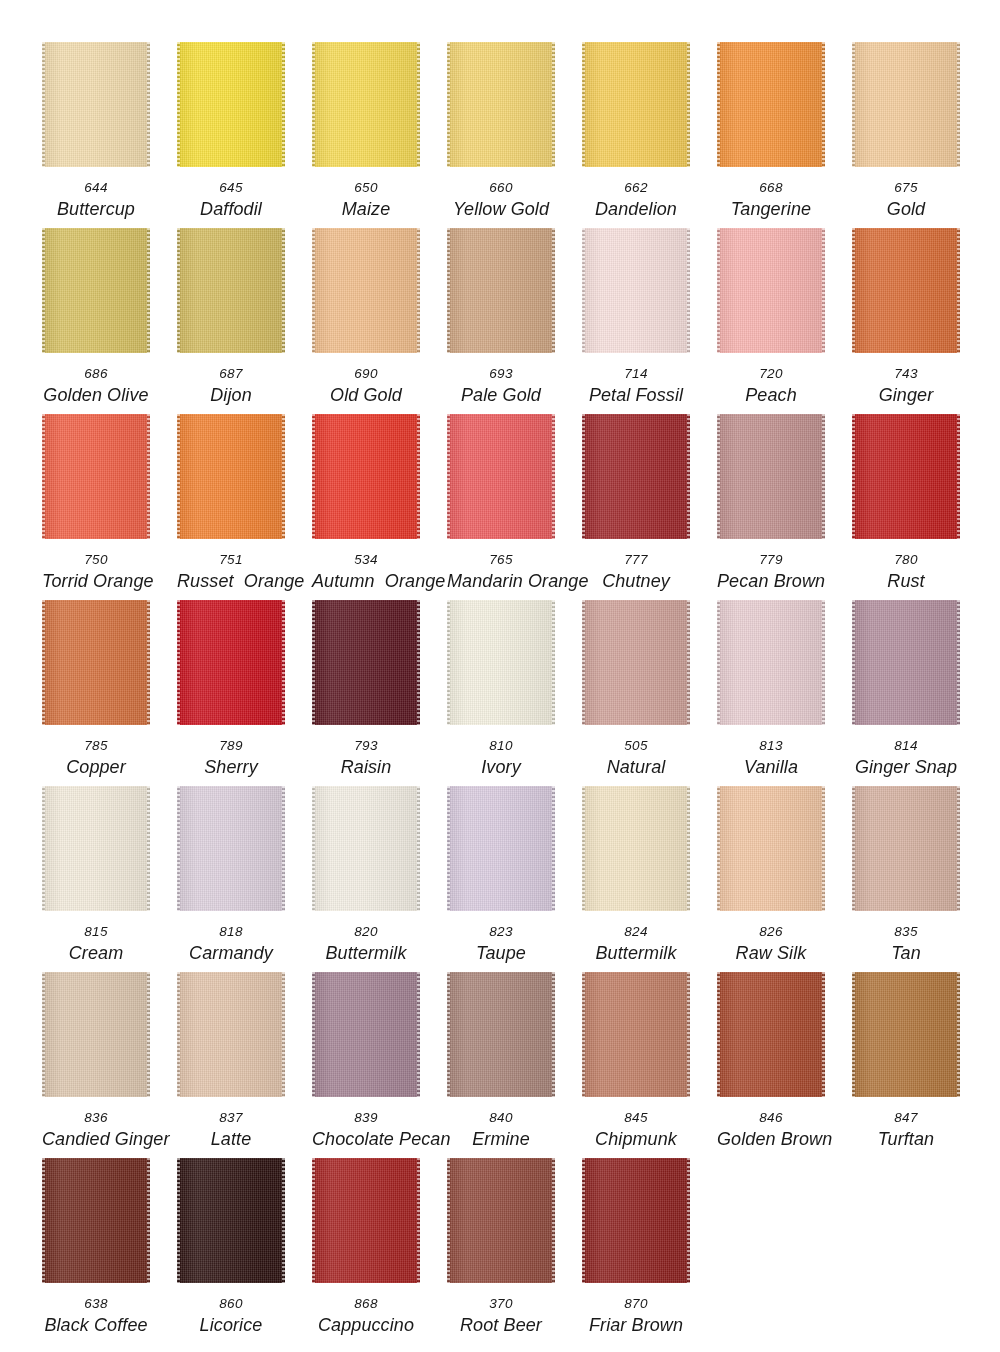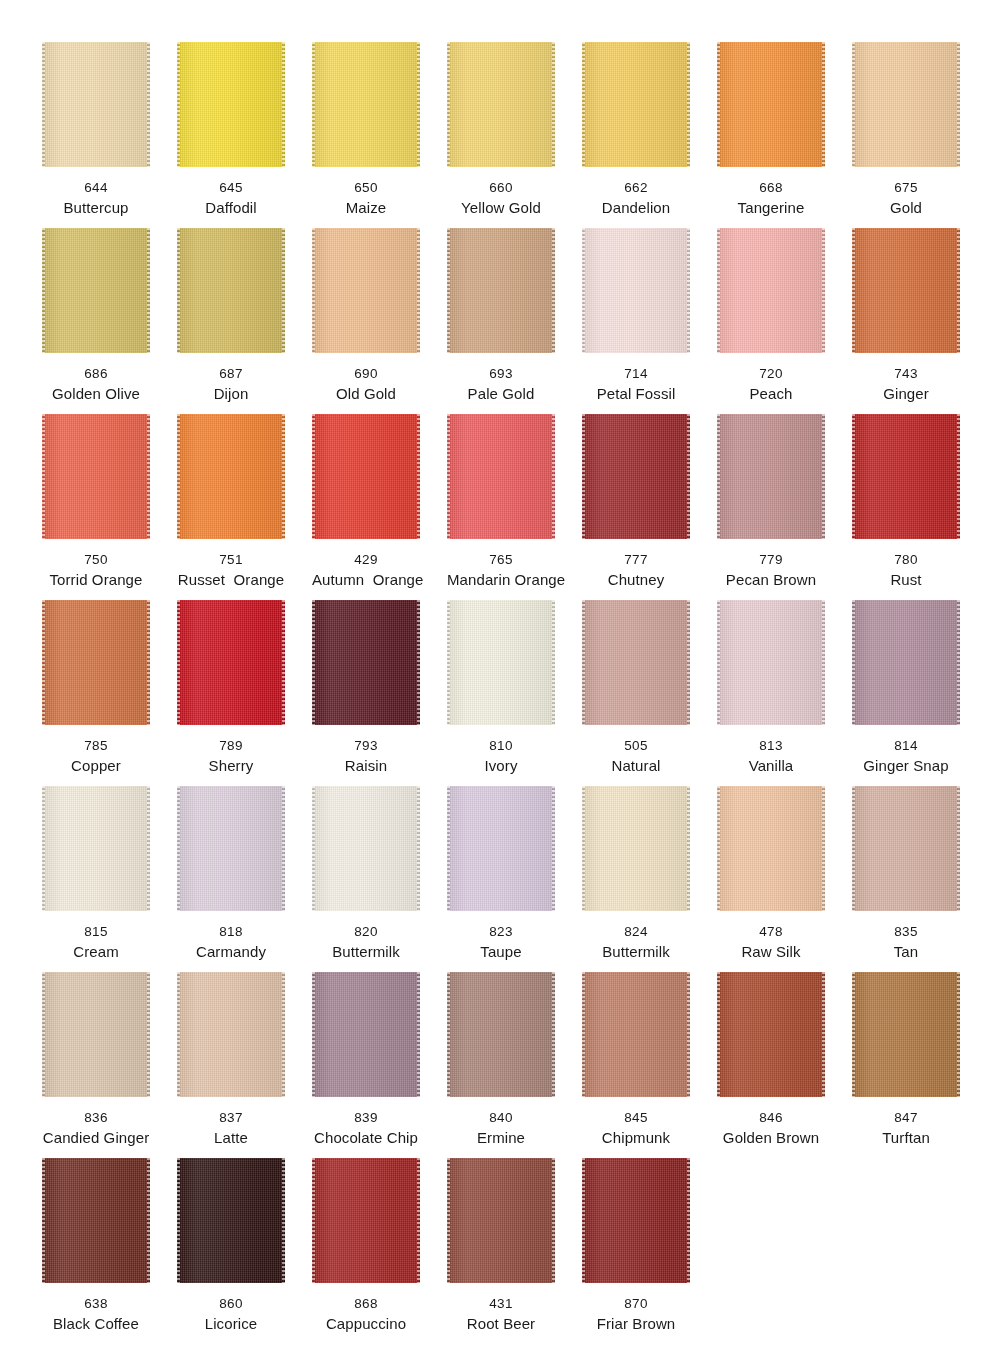--- a/index.html
+++ b/index.html
@@ -15,20 +15,21 @@
     color: #1a1a1a;
     overflow: hidden;
   }
 
   #swatch-grid {
     display: grid;
     grid-template-columns: repeat(7, 135px);
     grid-auto-rows: 186px;
     padding: 42px 0 0 42px;
     box-sizing: border-box;
+    font-style: italic;
   }
 
   .swatch-cell {
     width: 135px;
     height: 186px;
     display: flex;
     flex-direction: column;
     align-items: flex-start;
   }
 
@@ -93,21 +94,21 @@
     line-height: 1.42;
   }
   .swatch-code {
     display: block;
     font-size: 13.5px;
     letter-spacing: 0.4px;
     white-space: nowrap;
   }
   .swatch-name {
     display: block;
-    font-size: 15px;
+    font-size: 18px;
     letter-spacing: 0.1px;
     white-space: pre;
   }
 </style>
 </head>
 <body style="background: rgb(255, 255, 255); color: rgb(26, 26, 26);">
 
 <div id="swatch-grid">
     <div class="swatch-cell">
       <div class="swatch-chip" style="background: rgb(242, 220, 173);">
@@ -302,21 +303,21 @@
       </div>
     </div>
     <div class="swatch-cell">
       <div class="swatch-chip" style="background: rgb(234, 53, 39);">
         <div class="weave"></div>
         <div class="sheen"></div>
         <div class="selvedge-l"></div>
         <div class="selvedge-r"></div>
       </div>
       <div class="swatch-caption">
-        <span class="swatch-code">429</span>
+        <span class="swatch-code">534</span>
         <span class="swatch-name">Autumn  Orange</span>
       </div>
     </div>
     <div class="swatch-cell">
       <div class="swatch-chip" style="background: rgb(236, 90, 92);">
         <div class="weave"></div>
         <div class="sheen"></div>
         <div class="selvedge-l"></div>
         <div class="selvedge-r"></div>
       </div>
@@ -506,21 +507,21 @@
       </div>
     </div>
     <div class="swatch-cell">
       <div class="swatch-chip" style="background: rgb(241, 197, 162);">
         <div class="weave"></div>
         <div class="sheen"></div>
         <div class="selvedge-l"></div>
         <div class="selvedge-r"></div>
       </div>
       <div class="swatch-caption">
-        <span class="swatch-code">478</span>
+        <span class="swatch-code">826</span>
         <span class="swatch-name">Raw Silk</span>
       </div>
     </div>
     <div class="swatch-cell">
       <div class="swatch-chip" style="background: rgb(213, 176, 160);">
         <div class="weave"></div>
         <div class="sheen"></div>
         <div class="selvedge-l"></div>
         <div class="selvedge-r"></div>
       </div>
@@ -555,21 +556,21 @@
     </div>
     <div class="swatch-cell">
       <div class="swatch-chip" style="background: rgb(163, 129, 146);">
         <div class="weave"></div>
         <div class="sheen"></div>
         <div class="selvedge-l"></div>
         <div class="selvedge-r"></div>
       </div>
       <div class="swatch-caption">
         <span class="swatch-code">839</span>
-        <span class="swatch-name">Chocolate Chip</span>
+        <span class="swatch-name">Chocolate Pecan</span>
       </div>
     </div>
     <div class="swatch-cell">
       <div class="swatch-chip" style="background: rgb(169, 132, 121);">
         <div class="weave"></div>
         <div class="sheen"></div>
         <div class="selvedge-l"></div>
         <div class="selvedge-r"></div>
       </div>
       <div class="swatch-caption">
@@ -650,21 +651,21 @@
       </div>
     </div>
     <div class="swatch-cell">
       <div class="swatch-chip" style="background: rgb(144, 73, 59);">
         <div class="weave"></div>
         <div class="sheen"></div>
         <div class="selvedge-l"></div>
         <div class="selvedge-r"></div>
       </div>
       <div class="swatch-caption">
-        <span class="swatch-code">431</span>
+        <span class="swatch-code">370</span>
         <span class="swatch-name">Root Beer</span>
       </div>
     </div>
     <div class="swatch-cell">
       <div class="swatch-chip" style="background: rgb(141, 31, 29);">
         <div class="weave"></div>
         <div class="sheen"></div>
         <div class="selvedge-l"></div>
         <div class="selvedge-r"></div>
       </div>

